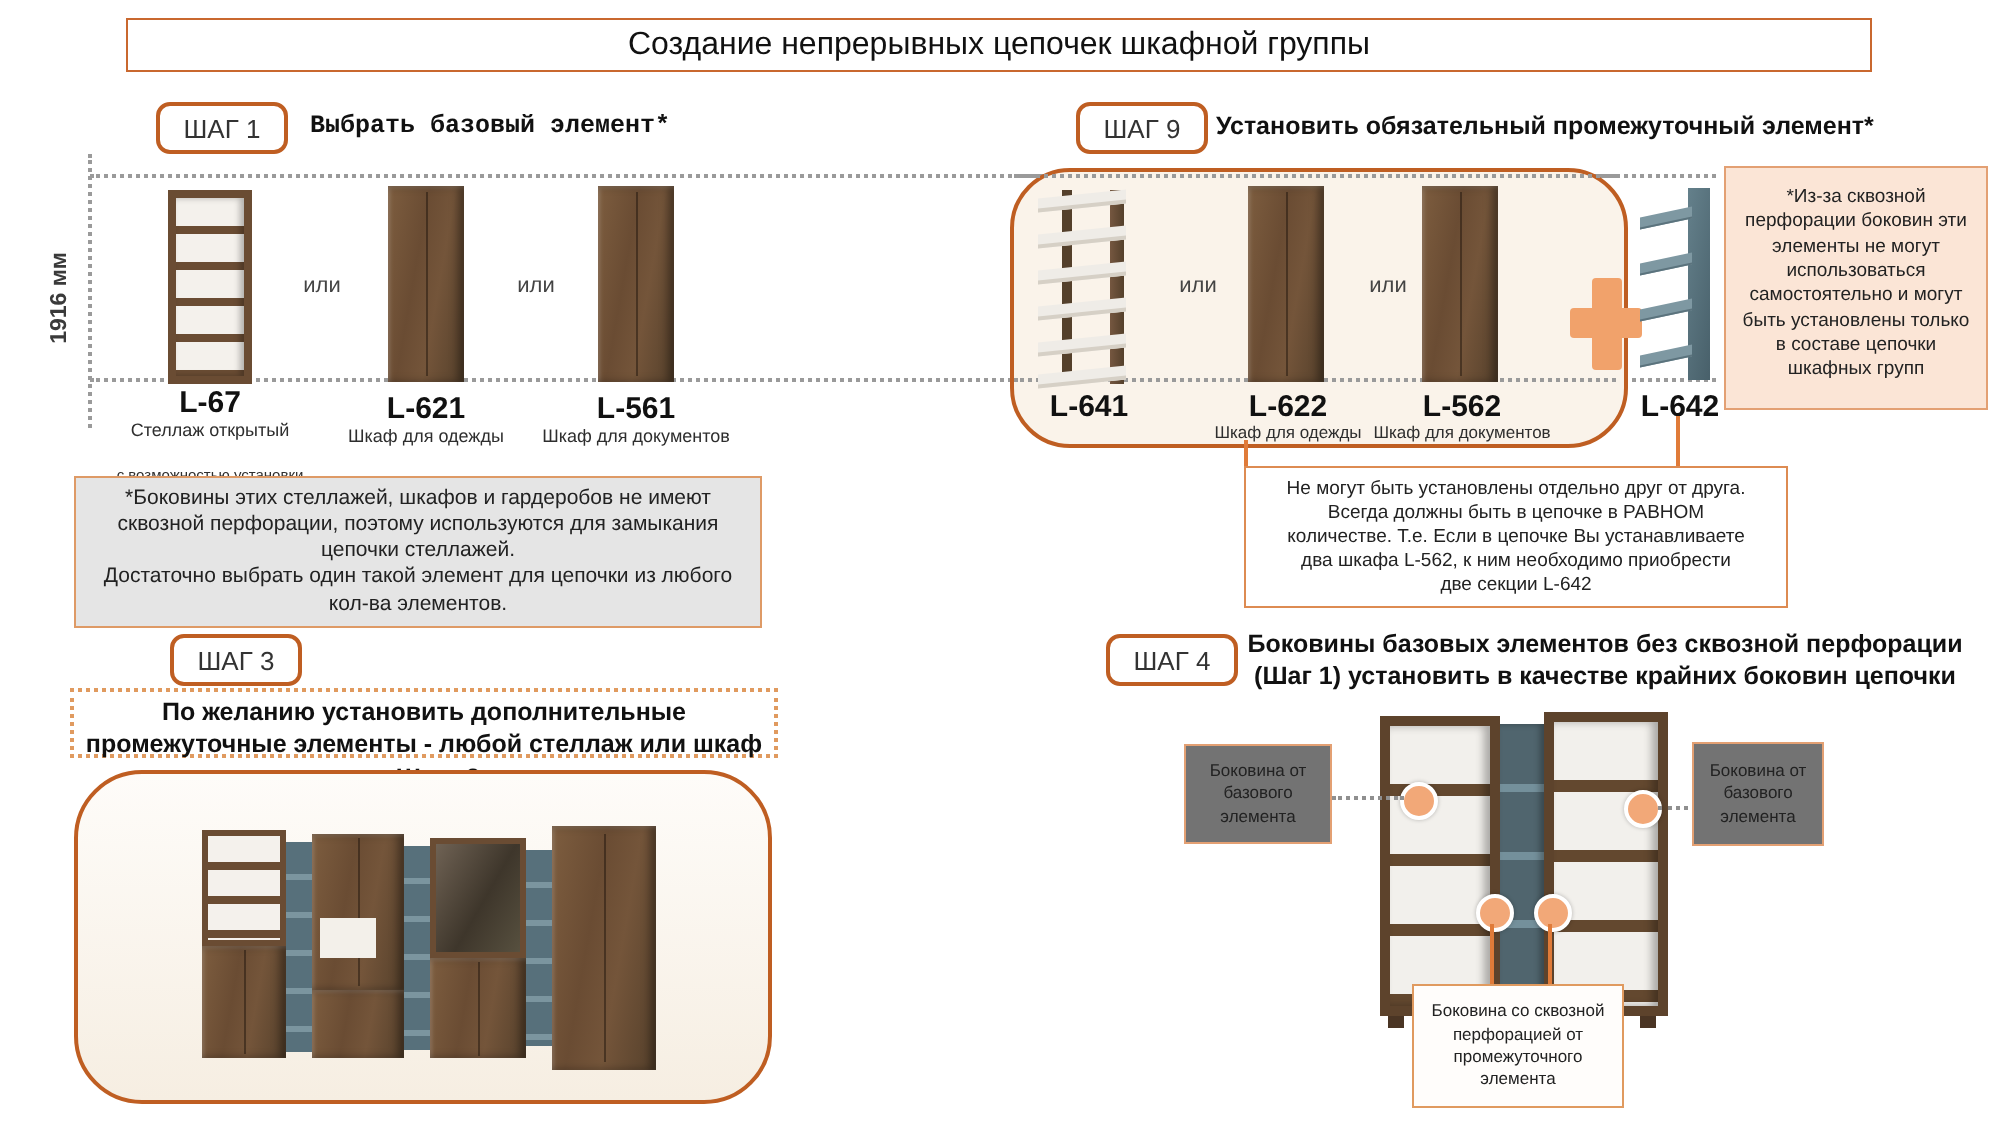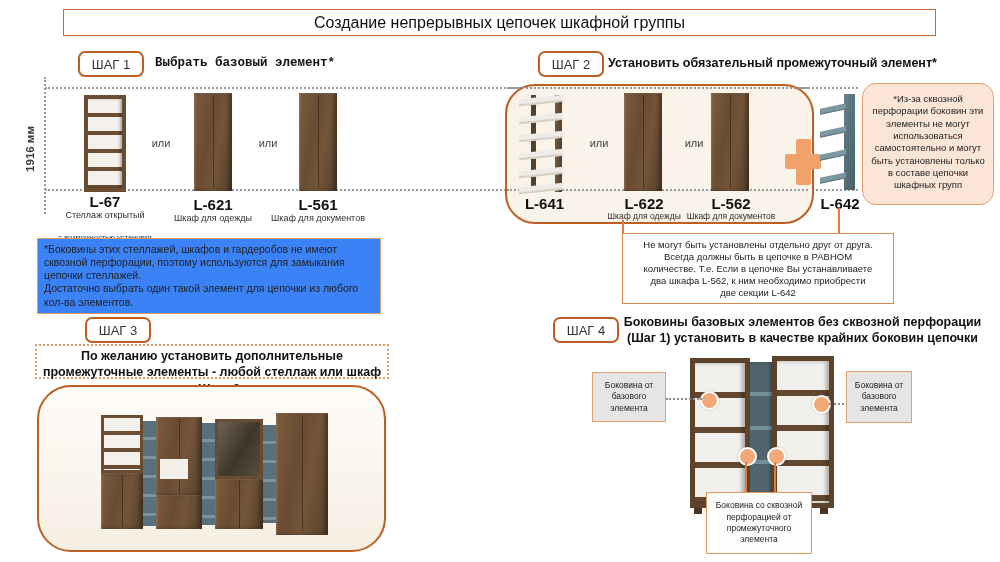--- a/index.html
+++ b/index.html
@@ -40,36 +40,36 @@
   .fin{position:absolute;left:0;width:26px;height:5px;background:#7e98a2;
        border-bottom:1px solid #5b737d;transform:skewY(-12deg);}
   .l642-bar{position:absolute;left:24px;top:0;width:11px;height:100%;
             background:linear-gradient(100deg,#64808b,#48606a);}
   
   .code{font-weight:bold;font-size:15px;text-align:center;color:#111;}
   .sub{font-size:9px;text-align:center;color:#2e2e2e;line-height:1.15;}
   .sub-sm{font-size:7.5px;text-align:center;color:#2e2e2e;line-height:1.2;margin-top:12px;}
   .or{font-size:11px;color:#444;text-align:center;}
   
-  .note-peach{background:#3b82f6;border:1px solid #DE9A66;font-size:10.5px;line-height:1.25;
-              color:#222;padding:4px 6px;box-sizing:border-box;}
-  .note-side{background:#FBE5D6;border:1px solid #E3A073;border-radius:14px;font-size:9.5px;
+  .note-peach{background:#e5e5e5;border:1px solid #DE9A66;font-size:10.5px;line-height:1.25;
+              text-align:center;color:#222;padding:4px 6px;box-sizing:border-box;}
+  .note-side{background:#FBE5D6;border:1px solid #E3A073;border-radius:0;font-size:9.5px;
              line-height:1.3;text-align:center;color:#222;padding:9px 5px;box-sizing:border-box;}
   .note-white{background:#fff;border:1.5px solid #DD8B52;font-size:9.5px;line-height:1.25;
               text-align:center;color:#222;padding:5px 20px;box-sizing:border-box;}
   .group-box{border:2px solid #BF5E22;border-radius:30px;background:#FAF3EA;}
   .dashed-box{border:2px dotted #E09A5F;background:#fff;font-weight:bold;font-size:12.5px;
               line-height:1.3;text-align:center;color:#111;box-sizing:border-box;padding-top:2px;}
   .big-round{border:2px solid #BF5E22;border-radius:34px;
              background:linear-gradient(180deg,#FEFCF9,#F6EEE2);}
   .oconn{border-left:2px solid #E07B39;width:0;}
   .odot{border-top:2px dotted #8f8f8f;height:0;}
   .marker{width:15px;height:15px;border-radius:50%;background:#F2A878;border:2px solid #fff;
           box-shadow:0 0 2px rgba(0,0,0,.25);box-sizing:content-box;}
-  .callout{background:#e5e5e5;border:1px solid #E3A073;font-size:8.5px;line-height:1.35;
+  .callout{background:#737373;border:1px solid #E3A073;font-size:8.5px;line-height:1.35;
            text-align:center;color:#222;display:flex;align-items:center;justify-content:center;
            padding:2px;box-sizing:border-box;}
   .callout-w{background:#FFFDFB;border:1.5px solid #E09A5F;font-size:8.5px;line-height:1.35;
            text-align:center;color:#222;display:flex;align-items:center;justify-content:center;
            padding:3px;box-sizing:border-box;}
   
   .plus{width:36px;height:46px;}
   .plus::before{content:"";position:absolute;left:0;top:15px;width:36px;height:15px;
                 background:#F1A26B;border-radius:2px;}
   .plus::after{content:"";position:absolute;left:11px;top:0;width:15px;height:46px;
@@ -109,21 +109,21 @@
   <div class="abs code" style="left:178px;top:196px;width:70px;">L-621</div>
   <div class="abs sub" style="left:163px;top:213px;width:100px;">Шкаф для одежды</div>
   <div class="abs code" style="left:283px;top:196px;width:70px;">L-561</div>
   <div class="abs sub" style="left:263px;top:213px;width:110px;">Шкаф для документов</div>
 
   <div class="abs note-peach" style="left:37px;top:238px;width:344px;min-height:62px;">
     <div>*Боковины этих стеллажей, шкафов и гардеробов не имеют сквозной перфорации, поэтому используются для замыкания цепочки стеллажей.</div>
     <div>Достаточно выбрать один такой элемент для цепочки из любого кол-ва элементов.</div>
   </div>
 
-  <div class="abs badge" style="left:538px;top:51px;">ШАГ 2</div>
+  <div class="abs badge" style="left:538px;top:51px;">ШАГ 9</div>
   <div class="abs heading" style="left:608px;top:56px;">Установить обязательный промежуточный элемент*</div>
 
   <div class="abs group-box" style="left:505px;top:84px;width:305px;height:136px;"></div>
   <div class="abs hdot" style="left:507px;top:87px;width:301px;"></div>
   <div class="abs hdot" style="left:507px;top:189px;width:301px;"></div>
 
   <div class="abs" style="left:519px;top:95px;width:50px;height:97px;">
     <div class="wood-bar" style="left:12px;width:5px;background:#54402b;"></div>
     <div class="wood-bar" style="left:36px;width:7px;"></div>
     <div class="shelf-ext" style="top:2px;"></div>

